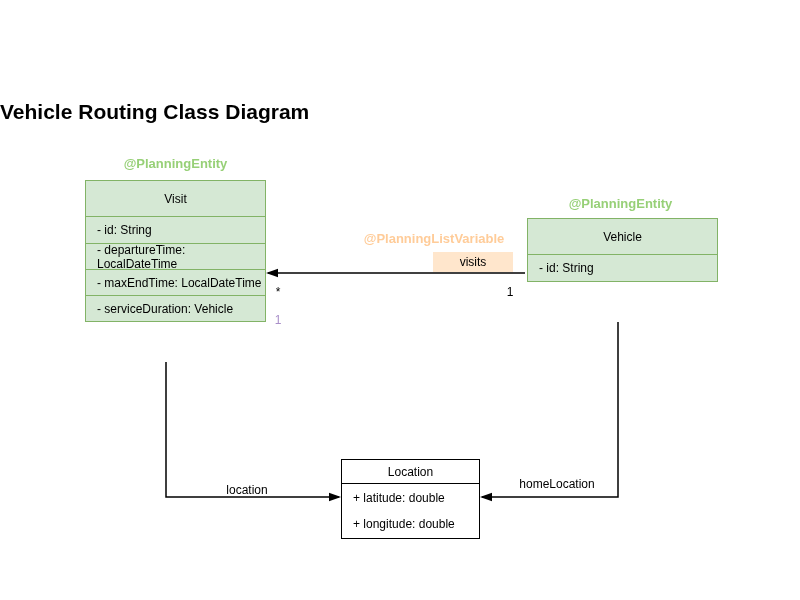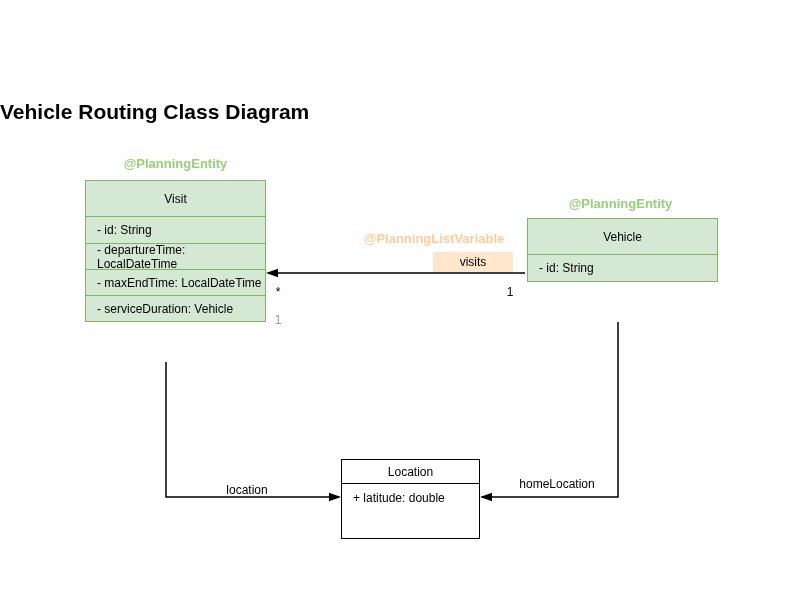--- a/index.html
+++ b/index.html
@@ -152,20 +152,21 @@
 
   <div class="class-box green" style="left:527px; top:218px; width:191px;">
     <div class="class-header">Vehicle</div>
     <div class="class-row">- id: String</div>
   </div>
 
   <div class="class-box plain" style="left:341px; top:459px; width:139px; height:80px;">
     <div class="class-header">Location</div>
     <div class="plain-body">
       <div class="class-row">+ latitude: double</div>
+      <div class="class-row">+ longitude: double</div>
     </div>
   </div>
 
   <div class="annotation orange-text" style="left:344px; top:231px; width:180px;">@PlanningListVariable</div>
 
   <div class="edge-label-box" style="left:433px; top:252px; width:80px; height:20px;">visits</div>
 
   <div class="multiplicity" style="left:270px; top:285px; width:16px;">*</div>
 
   <div class="multiplicity purple" style="left:270px; top:313px; width:16px;">1</div>

